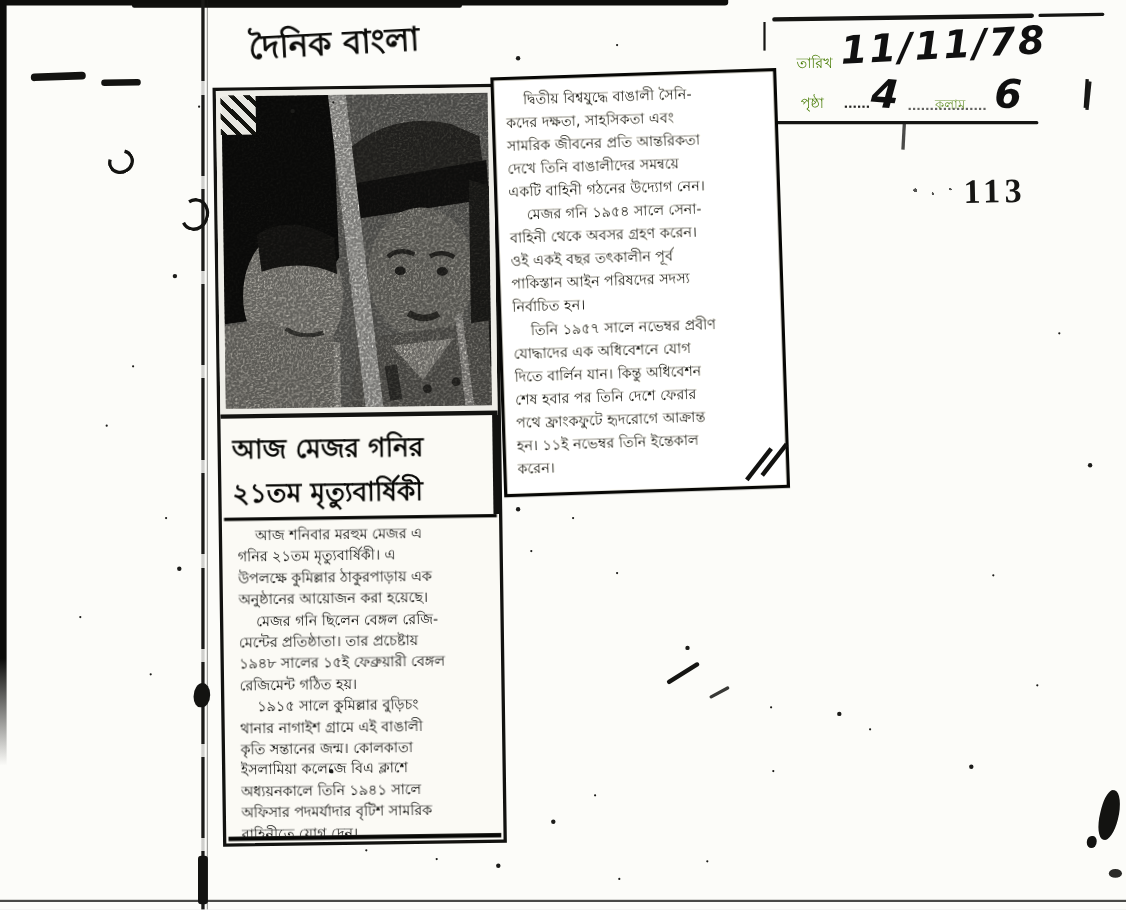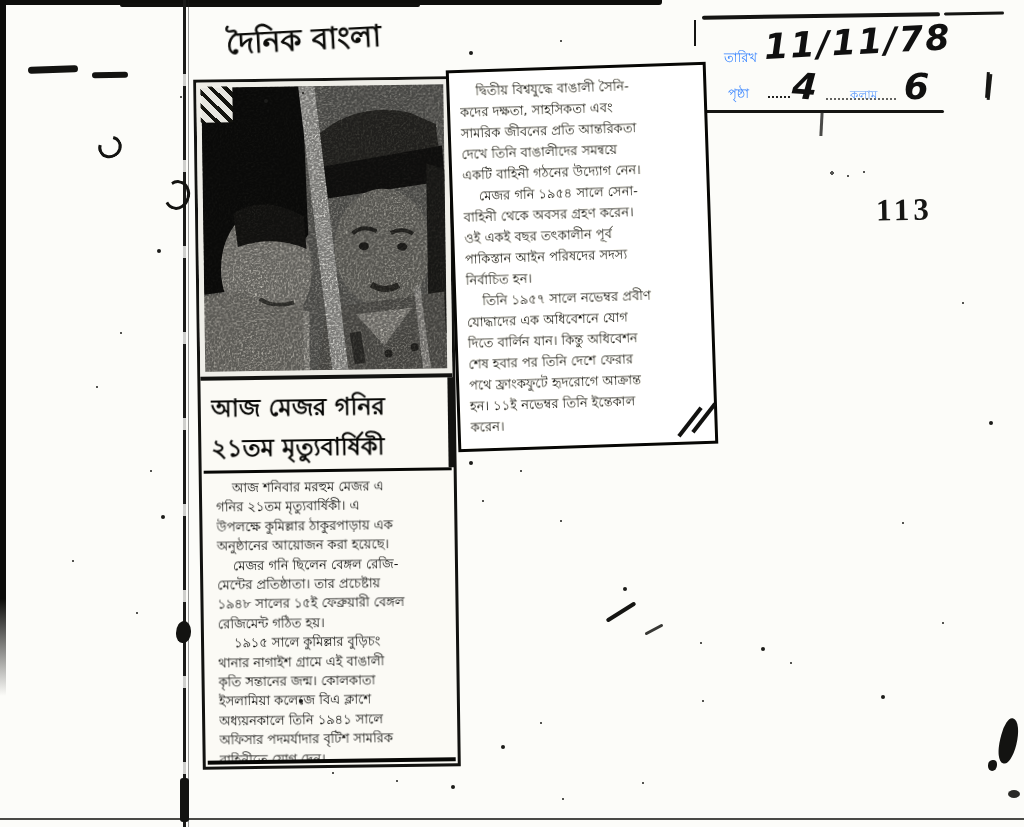--- a/index.html
+++ b/index.html
@@ -28,36 +28,36 @@
     font-size:30px; font-weight:bold; transform:rotate(-3deg);
     white-space:nowrap; overflow:hidden; color:#171715; }
 
   
   .stamp { position:absolute; left:692px; top:8px; width:330px; height:110px; }
   .stamp .rule-top { position:absolute; left:10px; top:6px; width:238px; height:4px; background:#151513; transform:rotate(-0.8deg); border-radius:2px; }
   .stamp .rule-top-ext { position:absolute; left:252px; top:4px; width:60px; height:3px; background:#151513; transform:rotate(-1deg); border-radius:2px; }
   .stamp .rule-bottom { position:absolute; left:2px; top:102px; width:250px; height:3px; background:#151513; border-radius:2px; }
   .stamp .bracket { position:absolute; left:2px; top:12px; width:2px; height:26px; background:#151513; }
   .stamp .bracket2 { position:absolute; left:2px; top:84px; width:2px; height:20px; background:#151513; }
-  .stamp .lbl { position:absolute; font-size:13px; color:#3b82f6;text-align:center; }
+  .stamp .lbl { position:absolute; font-size:13px; color:#4d7c0f;text-align:center; }
   .stamp .lbl-date { left:32px; top:40px; }
   .stamp .lbl-page { left:36px; top:76px; }
   .stamp .lbl-col  { left:158px; top:78px; opacity:.8; font-size:12px; }
   .hand { font-style:italic; font-weight:bold; color:#101010; font-family:"DejaVu Sans", sans-serif; }
   .stamp .v-date { position:absolute; left:72px; top:14px; font-size:35px; letter-spacing:2px; transform:rotate(-3deg); }
   .stamp .v-page { position:absolute; left:100px; top:58px; font-size:36px; transform:rotate(4deg); }
   .stamp .v-col  { position:absolute; left:212px; top:58px; font-size:36px; transform:rotate(2deg); }
   .stamp .dots1 { position:absolute; left:76px; top:88px; width:22px; border-bottom:2px dotted #232321; }
   .stamp .dots2 { position:absolute; left:134px; top:90px; width:70px; border-bottom:2px dotted #232321; opacity:.7; }
   .stamp .tick { position:absolute; left:294px; top:64px; width:3px; height:26px; background:#151513; transform:rotate(4deg); }
   .under-stamp-tick { position:absolute; left:820px; top:112px; width:3px; height:24px; background:#1d1d1b; transform:rotate(3deg); opacity:.8; }
 
   .page-number { position:absolute; left:876px; top:156px;
     font-family:"Liberation Serif", serif; font-weight:bold;
-    font-size:31px; letter-spacing:4px; color:#161614; transform:rotate(-1deg);margin-top:36px; }
+    font-size:31px; letter-spacing:4px; color:#161614; transform:rotate(-1deg); }
   .page-number-smudge { position:absolute; left:824px; top:166px; width:48px; height:14px;
     background:radial-gradient(circle 3px at 8px 7px,#2c2c2a 55%,transparent 60%),
                radial-gradient(circle 2px at 24px 10px,#2c2c2a 55%,transparent 60%),
                radial-gradient(circle 2px at 40px 6px,#2c2c2a 55%,transparent 60%); opacity:.8; }
 
   
   .clip-left { position:absolute; left:198px; top:78px; width:258px; height:690px;
     background:#fbfaf5; border:3px solid #121210; transform:rotate(-0.8deg); }
   .photo-box { position:absolute; left:0; top:0; width:100%; height:298px;
     border-bottom:4px solid #121210; padding:5px; background:#efeee8; }

